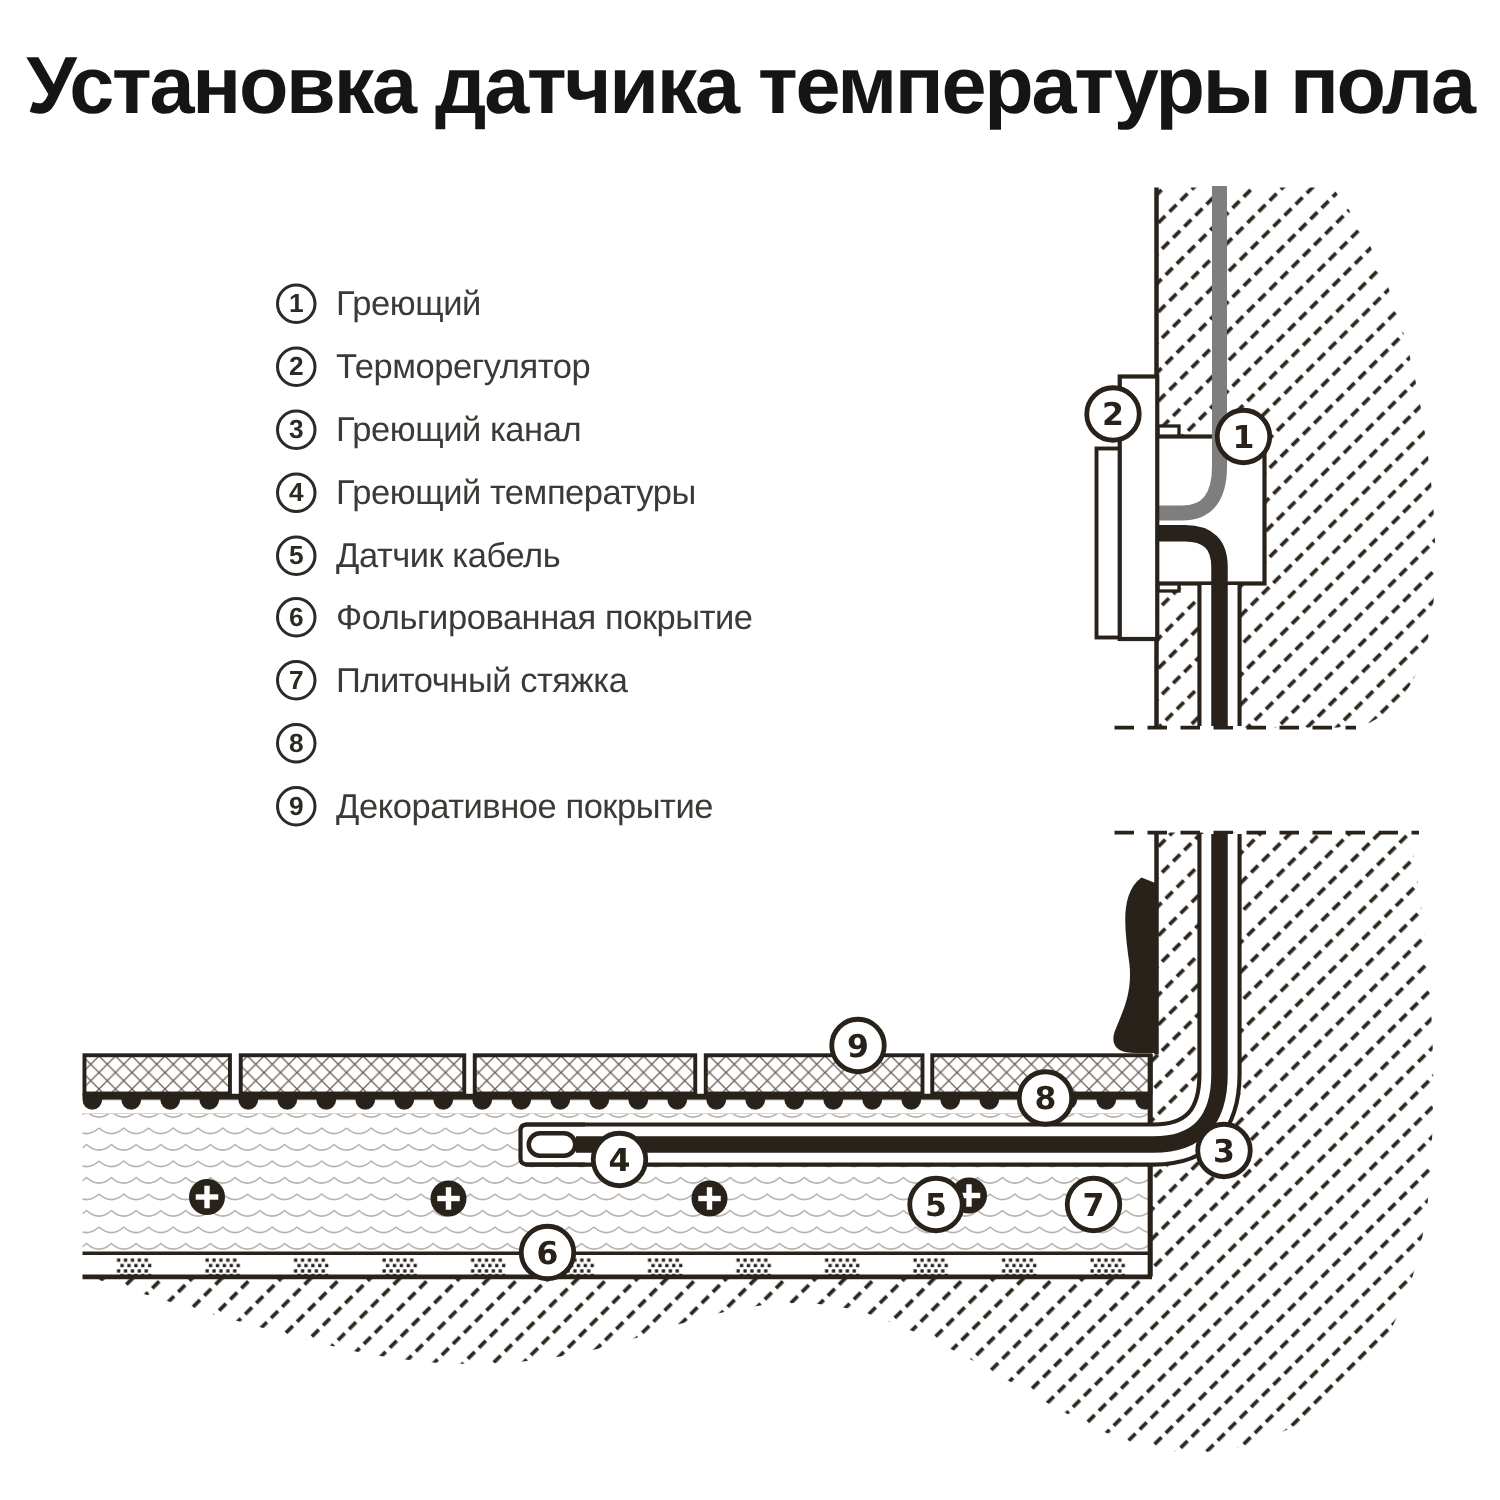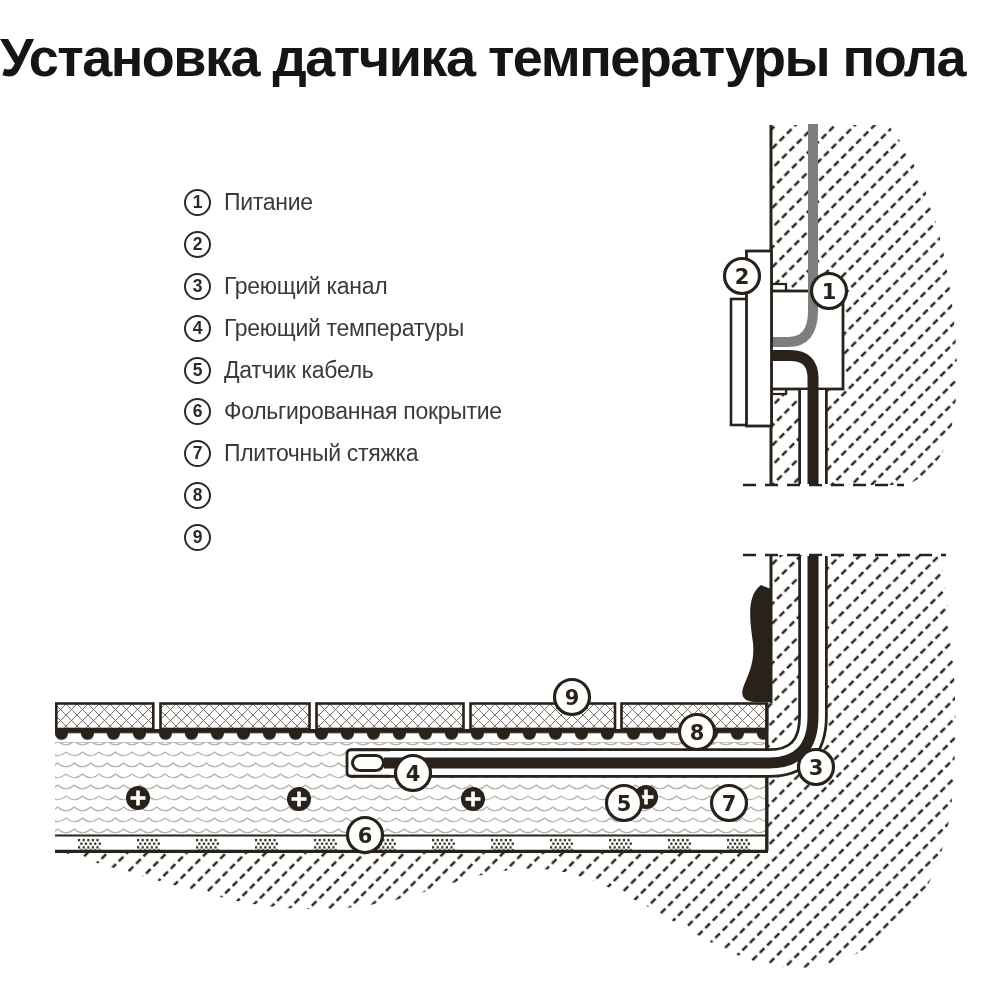--- a/index.html
+++ b/index.html
@@ -1,21 +1,21 @@
 <!DOCTYPE html>
 <html><head>
 <meta charset="utf-8">
 <style>
   html,body{margin:0;padding:0;}
   body{
     width:1000px;height:1000px;position:relative;background:#ffffff;
     font-family:"Liberation Sans","DejaVu Sans",sans-serif;overflow:hidden;
   }
   .title{
-    position:absolute;top:26px;left:0;width:1000px;
+    position:absolute;top:26px;left:0;width:1000px;text-align:center;
     font-size:54px;font-weight:700;letter-spacing:-1.5px;color:#171513;
     white-space:nowrap;
   }
   .legend{
     position:absolute;left:184px;top:182px;list-style:none;margin:0;padding:0;
   }
   .legend li{
     display:flex;align-items:center;height:41.8px;
   }
   .lnum{
@@ -30,24 +30,25 @@
   svg text{font-family:"DejaVu Sans","Liberation Sans",sans-serif;}
 </style>
 </head>
 <body>
 
 <div class="title">Установка датчика температуры пола</div>
 
 <ul class="legend">
   <li>
     <span class="lnum">1</span>
-    <span class="llabel">Питание</span>
+    <span class="llabel">Греющий</span>
   </li>
   <li>
     <span class="lnum">2</span>
+    <span class="llabel">Терморегулятор</span>
   </li>
   <li>
     <span class="lnum">3</span>
     <span class="llabel">Греющий канал</span>
   </li>
   <li>
     <span class="lnum">4</span>
     <span class="llabel">Греющий температуры</span>
   </li>
   <li>
@@ -60,20 +61,21 @@
   </li>
   <li>
     <span class="lnum">7</span>
     <span class="llabel">Плиточный стяжка</span>
   </li>
   <li>
     <span class="lnum">8</span>
   </li>
   <li>
     <span class="lnum">9</span>
+    <span class="llabel">Декоративное покрытие</span>
   </li>
 </ul>
 
 <svg width="1000" height="1000" viewBox="0 0 1000 1000">
   <defs>
     <pattern id="hatch" patternUnits="userSpaceOnUse" width="21" height="14" patternTransform="rotate(-45)">
       <line x1="0" y1="7" x2="21" y2="7" stroke="#2b261e" stroke-width="2.5" stroke-dasharray="6.5 4"></line>
     </pattern>
     <pattern id="tilehatch" patternUnits="userSpaceOnUse" width="11" height="11">
       <path d="M0,0 L11,11 M11,0 L0,11" stroke="#6a6258" stroke-width="0.9" fill="none"></path>

